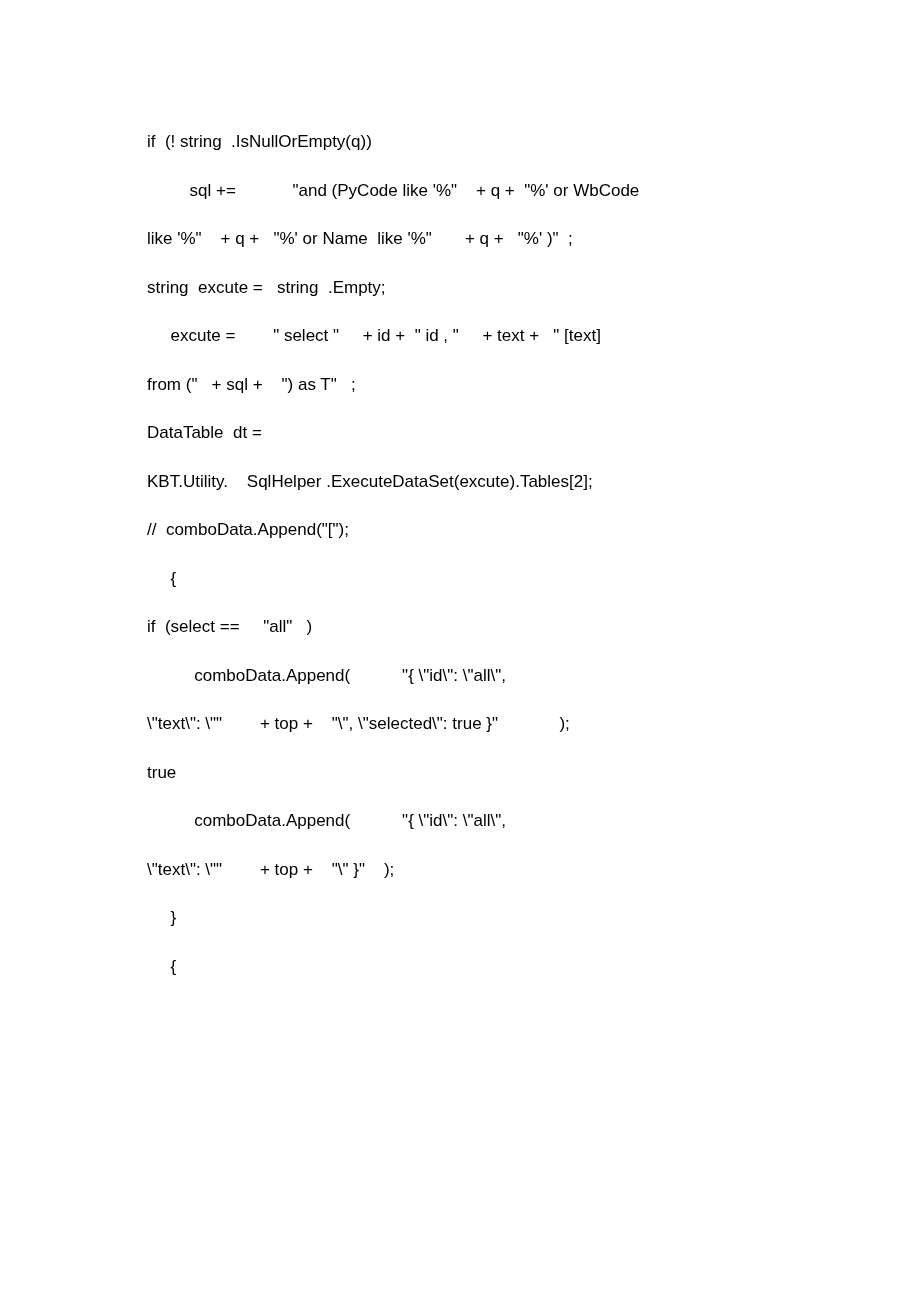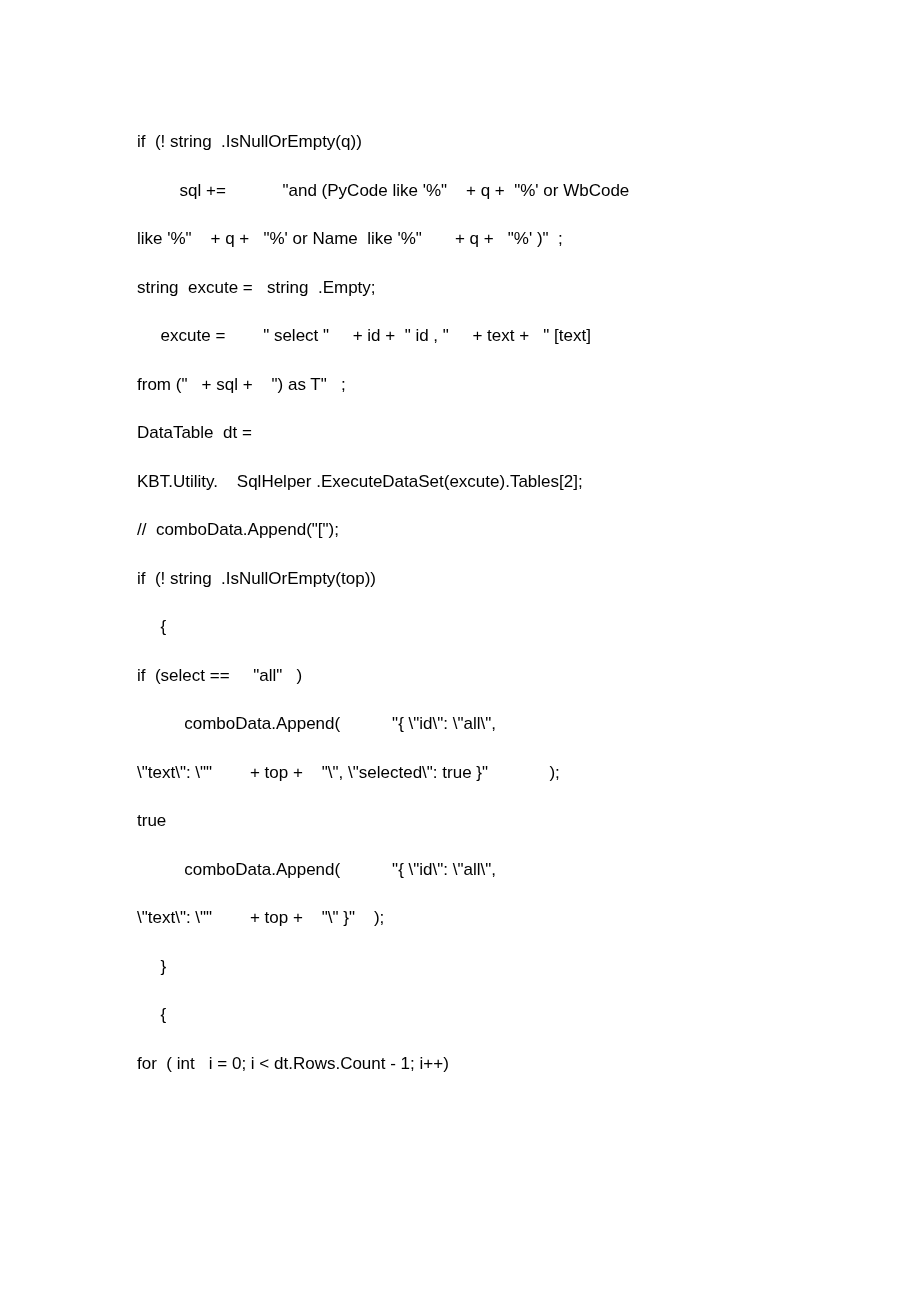--- a/index.html
+++ b/index.html
@@ -14,21 +14,21 @@
   .page {
     position: relative;
     width: 920px;
     height: 1303px;
     background: #ffffff;
     overflow: hidden;
     box-sizing: border-box;
   }
   .code-block {
     position: absolute;
-    left: 137px;
+    left: 147px;
     top: 118px;
     width: 700px;
   }
   .code-line {
     font-family: "Liberation Sans", sans-serif;
     font-size: 17px;
     line-height: 48.5px;
     height: 48.5px;
     color: #000000;
     white-space: pre;
@@ -44,26 +44,24 @@
 
     <div class="code-line">if  (! string  .IsNullOrEmpty(q))</div>
     <div class="code-line">         sql +=            "and (PyCode like '%"    + q +  "%' or WbCode</div>
     <div class="code-line">like '%"    + q +   "%' or Name  like '%"       + q +   "%' )"  ;</div>
     <div class="code-line">string  excute =   string  .Empty;</div>
     <div class="code-line">     excute =        " select "     + id +  " id , "     + text +   " [text]</div>
     <div class="code-line">from ("   + sql +    ") as T"   ;</div>
     <div class="code-line">DataTable  dt =</div>
     <div class="code-line">KBT.Utility.    SqlHelper .ExecuteDataSet(excute).Tables[2];</div>
     <div class="code-line">//  comboData.Append("[");</div>
-    <div class="code-line">if  (! string  .IsNullOrEmpty(top))</div>
     <div class="code-line">     {</div>
     <div class="code-line">if  (select ==     "all"   )</div>
     <div class="code-line">          comboData.Append(           "{ \"id\": \"all\",</div>
     <div class="code-line">\"text\": \""        + top +    "\", \"selected\": true }"             );</div>
     <div class="code-line">true</div>
     <div class="code-line">          comboData.Append(           "{ \"id\": \"all\",</div>
     <div class="code-line">\"text\": \""        + top +    "\" }"    );</div>
     <div class="code-line">     }</div>
     <div class="code-line">     {</div>
-    <div class="code-line">for  ( int   i = 0; i &lt; dt.Rows.Count - 1; i++)</div>
 
   </div>
 </div>
 
 </body></html>

